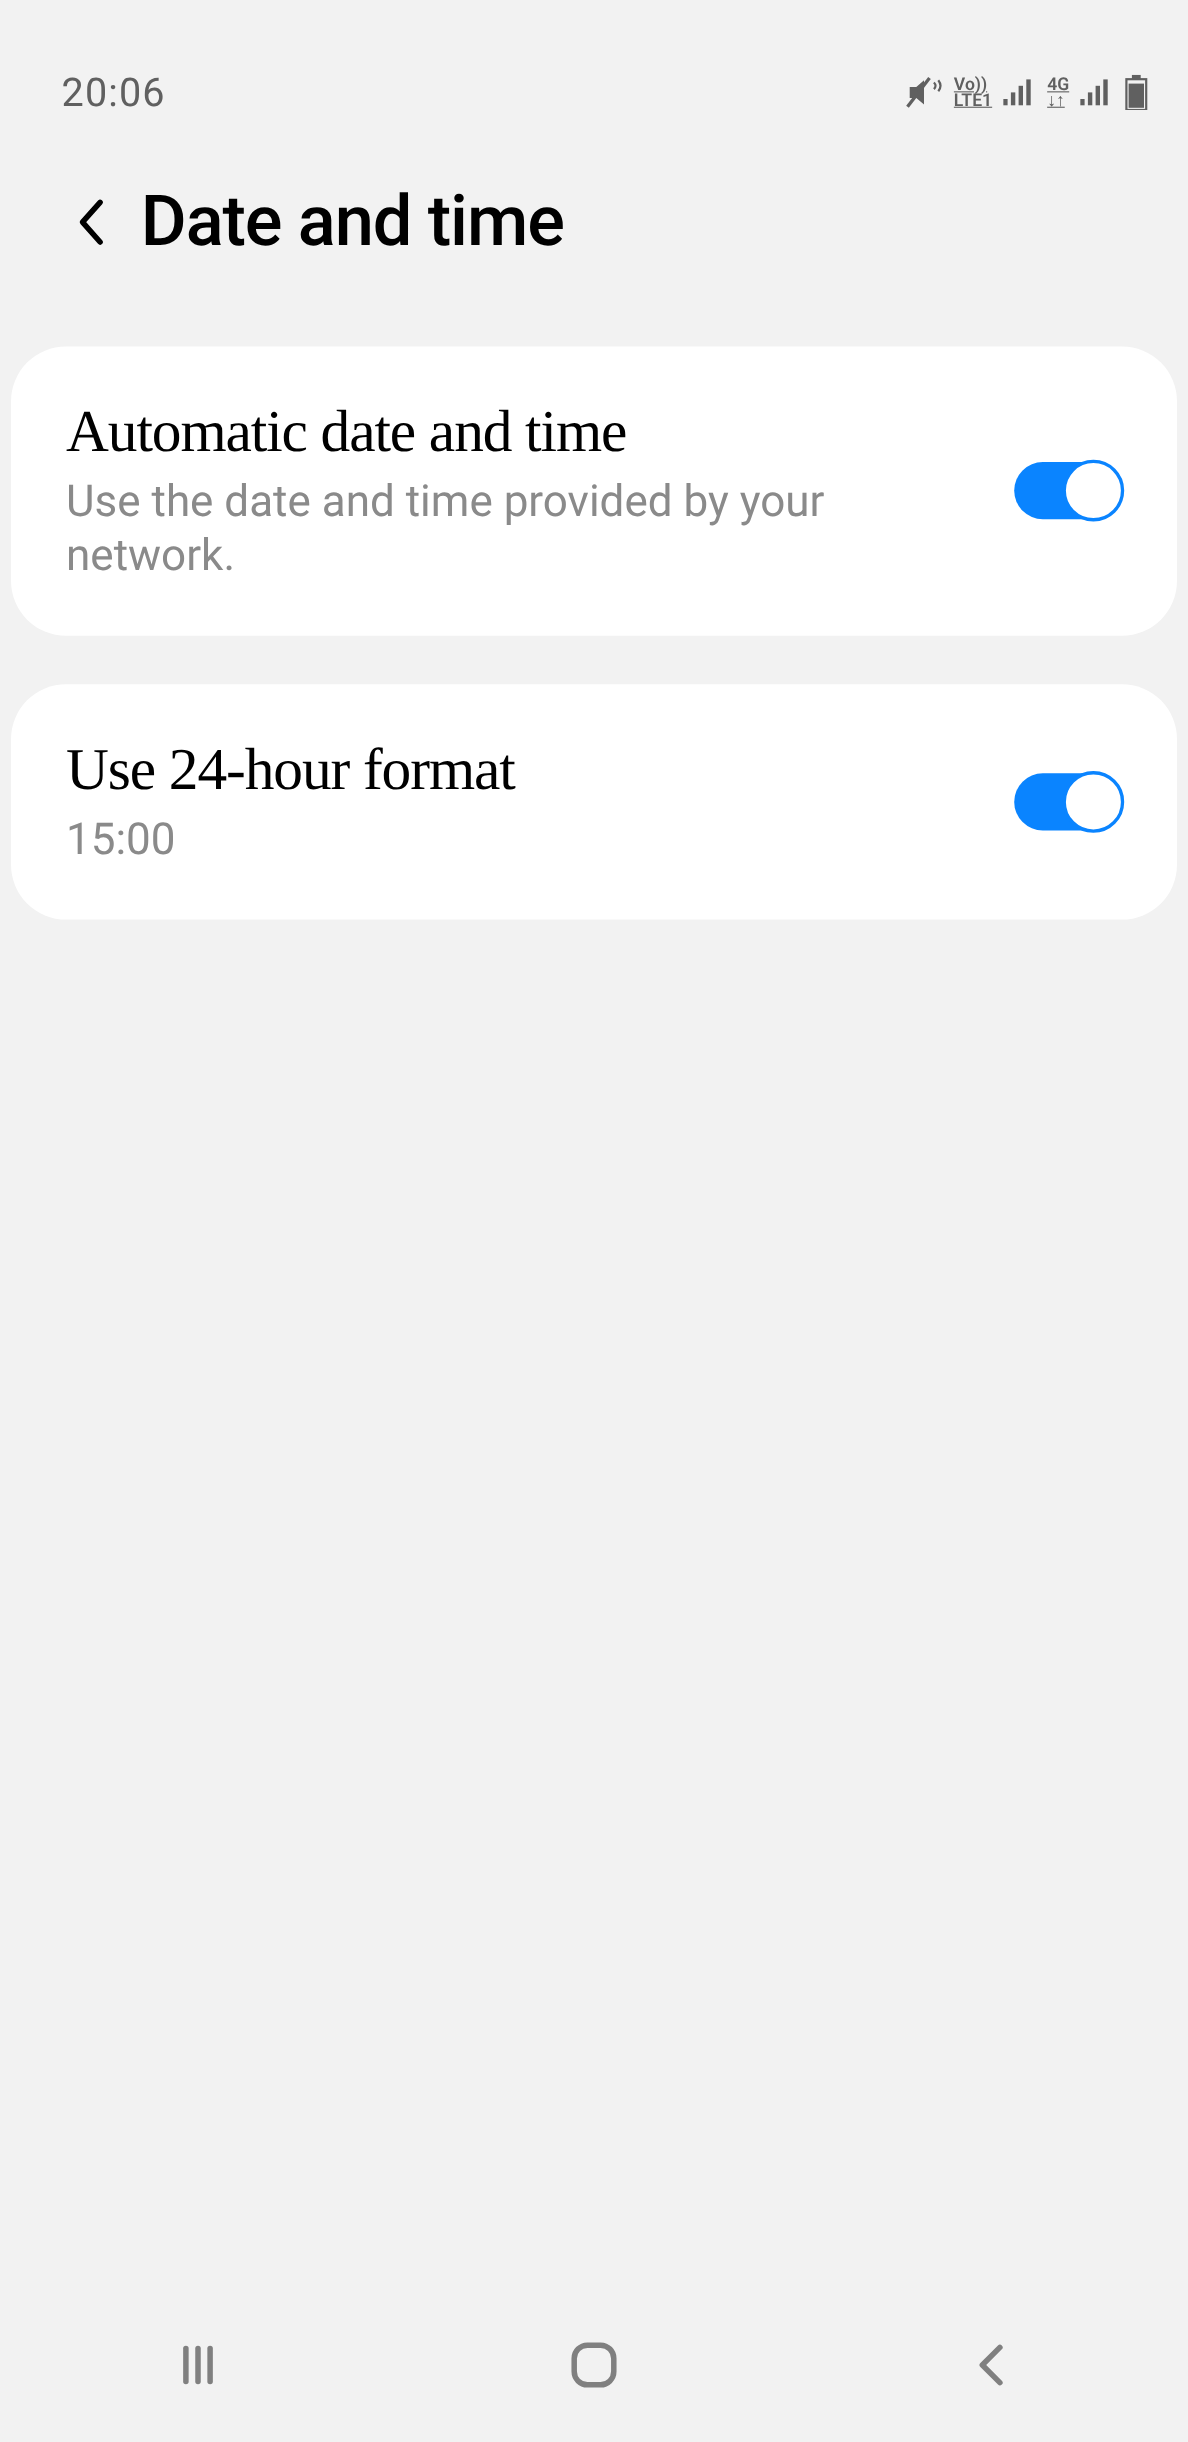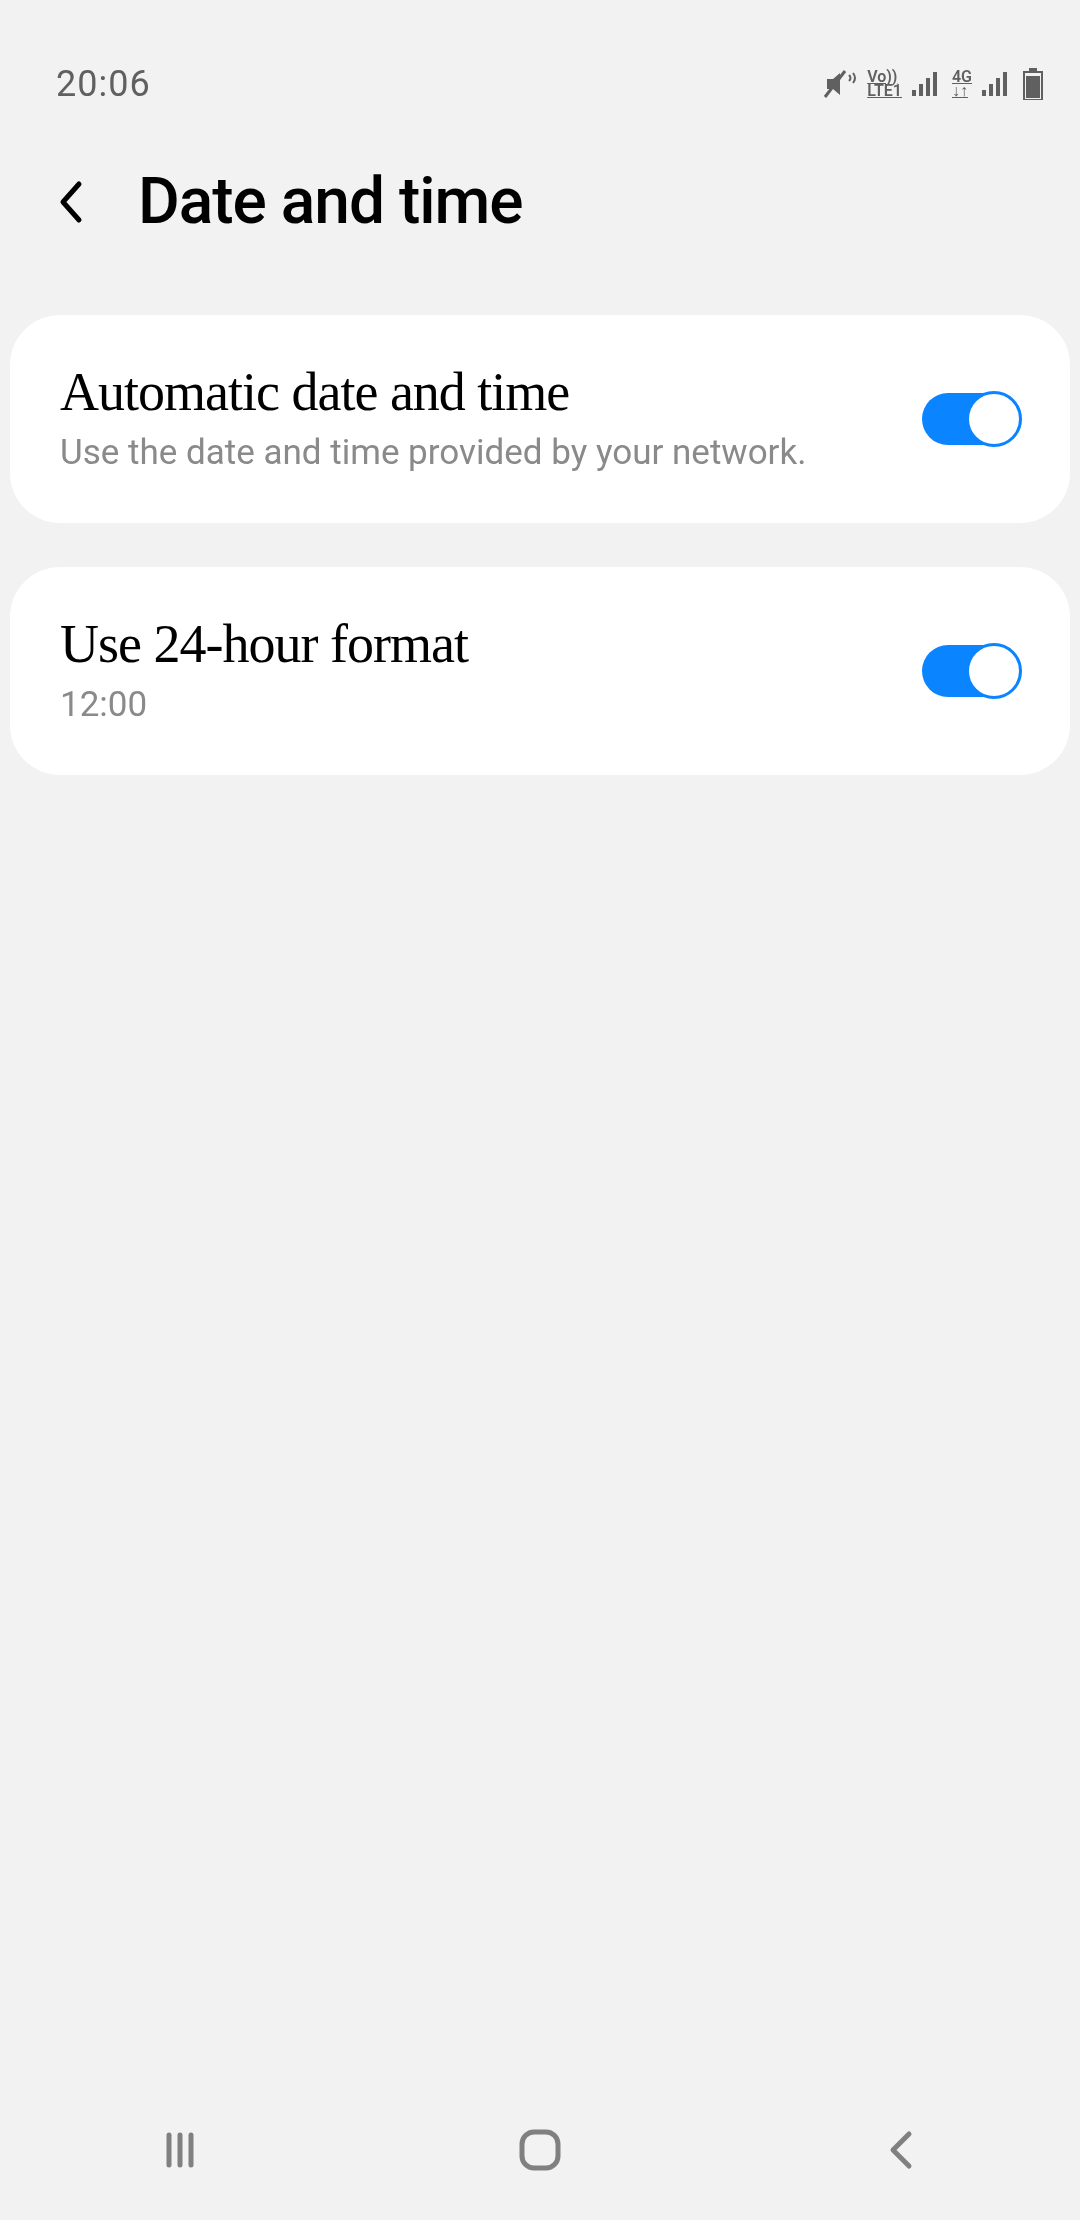--- a/index.html
+++ b/index.html
@@ -20,38 +20,39 @@
       margin-top: 48px;
     }
     .status-time { font-size: 36px; letter-spacing: 1px; }
     .status-right { display: flex; align-items: center; gap: 10px; text-decoration: underline; }
     .status-right svg { display: block; }
 
     .header {
       display: flex;
       align-items: center;
       padding: 44px 0 76px 50px;
-      gap: 48px;
+      gap: 26px;
+      margin-left: 12px;
     }
     .back-btn { width: 40px; height: 56px; display: flex; align-items: center; justify-content: center; }
     .page-title { font-size: 64px; font-weight: 500; letter-spacing: -1px; }
 
     .card {
       background: #ffffff;
       border-radius: 50px;
       margin: 0 10px 44px 10px;
       padding: 48px 50px;
       display: flex;
       align-items: center;
       justify-content: space-between;
       gap: 30px;
     }
     .card-text { flex: 1; min-width: 0; }
     .item-title { font-size: 54px; letter-spacing: -1px; color: #000; line-height: 1.1; margin-bottom: 10px; font-family: Liberation Serif, serif; }
-    .item-sub { font-size: 35px; color: #8a8a8a; line-height: 1.22; }
+    .item-sub { font-size: 40px; color: #8a8a8a; line-height: 1.22; }
 
     .switch {
       width: 98px; height: 52px; border-radius: 26px;
       background: #0a84ff; position: relative; flex-shrink: 0;
     }
     .switch .knob {
       position: absolute; top: -2px; right: -2px;
       width: 56px; height: 56px; border-radius: 50%;
       background: #fff; border: 3px solid #0a84ff;
     }
@@ -119,21 +120,21 @@
     <div class="item-sub">Use the date and time provided by your network.</div>
   </div>
   <div class="switch">
     <div class="knob"></div>
   </div>
 </div>
 
 <div class="card">
   <div class="card-text">
     <div class="item-title">Use 24-hour format</div>
-    <div class="item-sub">12:00</div>
+    <div class="item-sub">15:00</div>
   </div>
   <div class="switch">
     <div class="knob"></div>
   </div>
 </div>
 
 <div class="nav-bar">
   <div class="nav-btn">
     <svg width="42" height="42" viewBox="0 0 42 42">
       <line x1="10" y1="6" x2="10" y2="36" stroke="#808080" stroke-width="5" stroke-linecap="round"></line>

